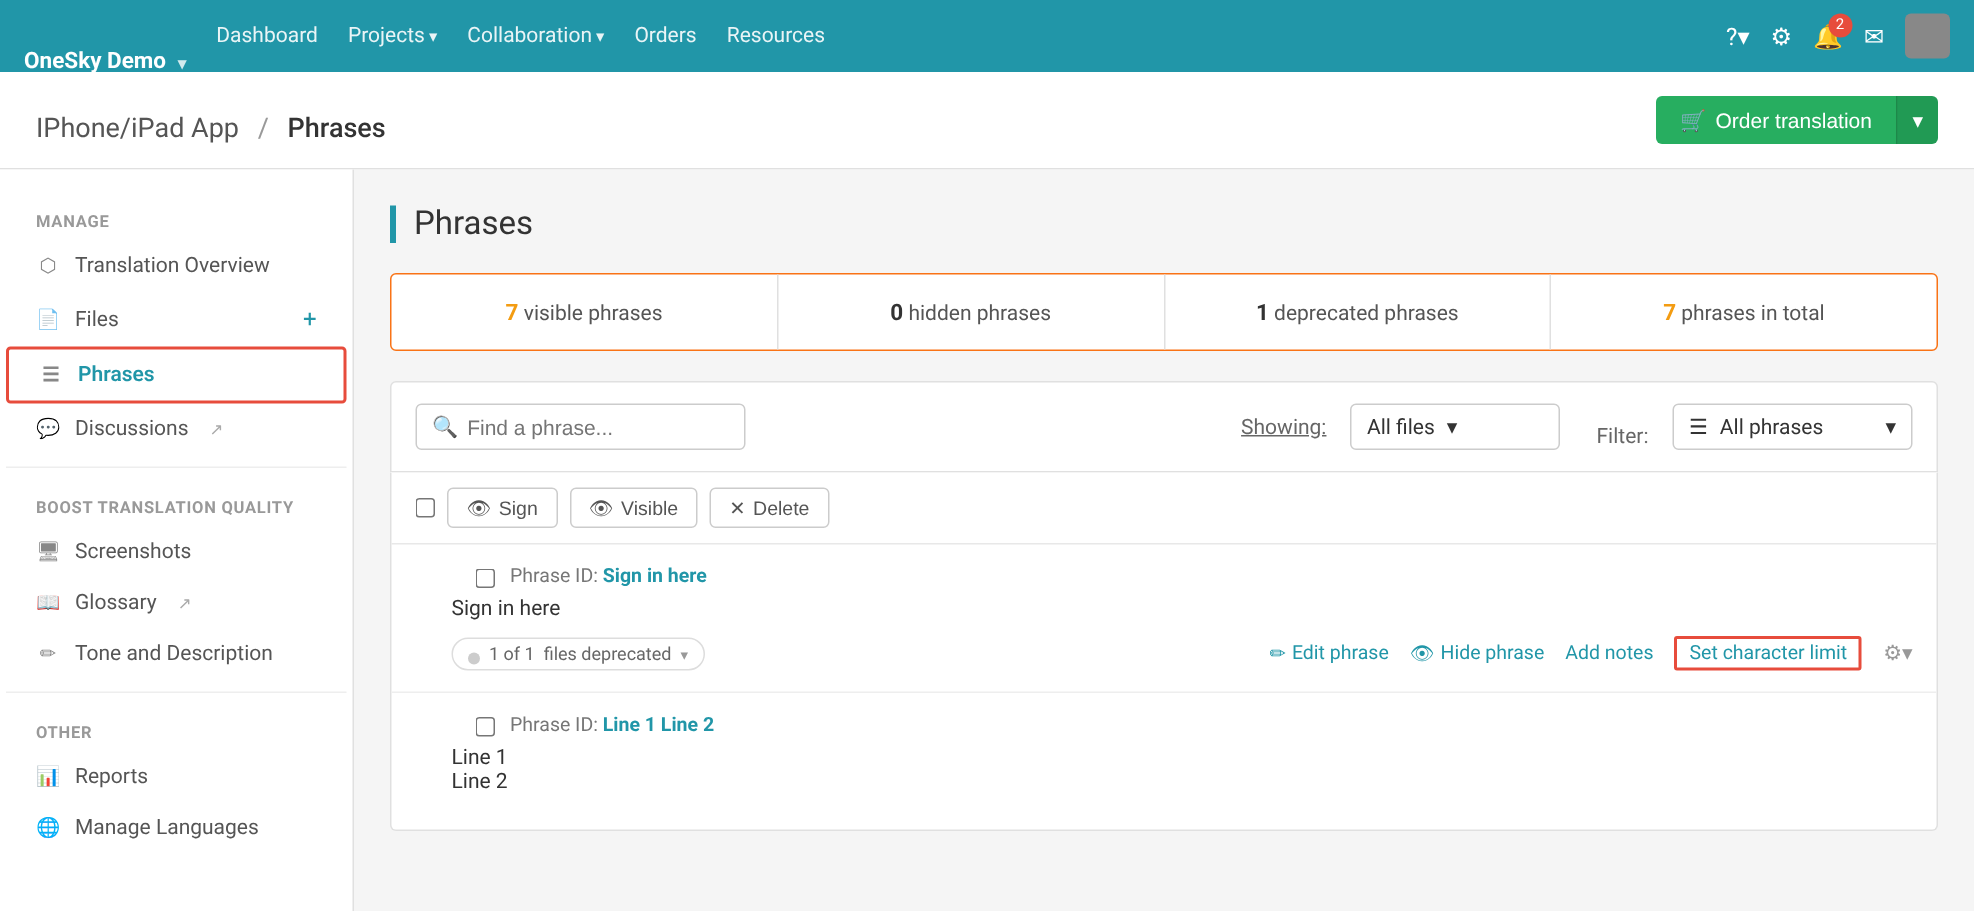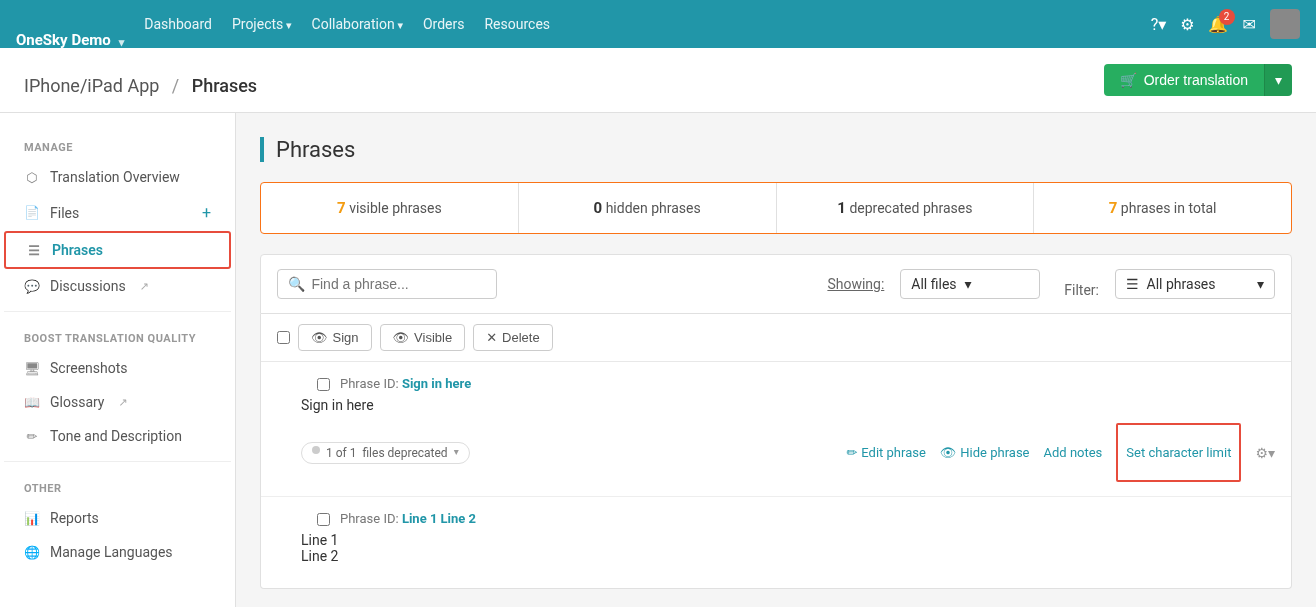--- a/index.html
+++ b/index.html
@@ -180,32 +180,32 @@
       font-size: 13px; color: #777;
     }
     .phrase-id strong { color: #2196a8; }
     .phrase-text { color: #333; font-size: 14px; margin: 4px 0 10px 24px; }
     .phrase-footer {
       display: flex; align-items: center; gap: 12px; margin-left: 24px;
     }
     .files-badge {
       background: white; border: 1px solid #ddd; border-radius: 20px;
       padding: 3px 10px; font-size: 12px; color: #666;
-      display: flex; align-items: flex-start; gap: 6px;
+      display: flex; align-items: flex-end; gap: 6px;
     }
     .files-badge .dot { width: 8px; height: 8px; border-radius: 50%; background: #ccc; }
     .files-badge .chevron { font-size: 10px; color: #999; }
     .phrase-actions { margin-left: auto; display: flex; gap: 14px; align-items: center; }
     .action-link {
       color: #2196a8; font-size: 13px; cursor: pointer; text-decoration: none;
       display: flex; align-items: center; gap: 4px;
     }
     .set-char-btn {
       color: #2196a8; font-size: 13px; cursor: pointer;
-      border: 2px solid #e74c3c; padding: 20px 8px; border-radius: 2px;
+      border: 2px solid #e74c3c; padding: 2px 8px; border-radius: 2px;
     }
     .gear-icon { color: #999; cursor: pointer; font-size: 14px; }
   </style>
 </head>
 <body>
 
 <nav class="top-nav">
   <div class="brand">
     <span>OneSky Demo</span>
     <span class="chevron">▾</span>

